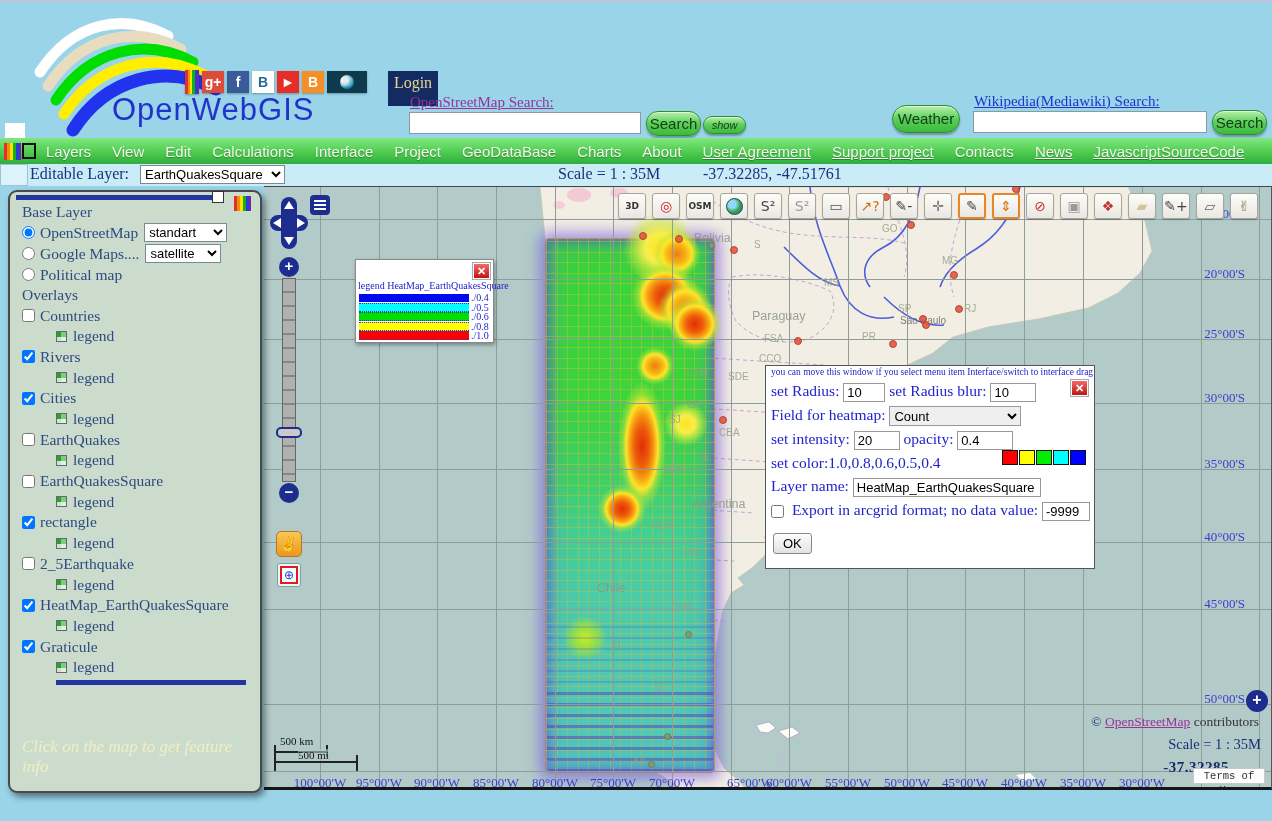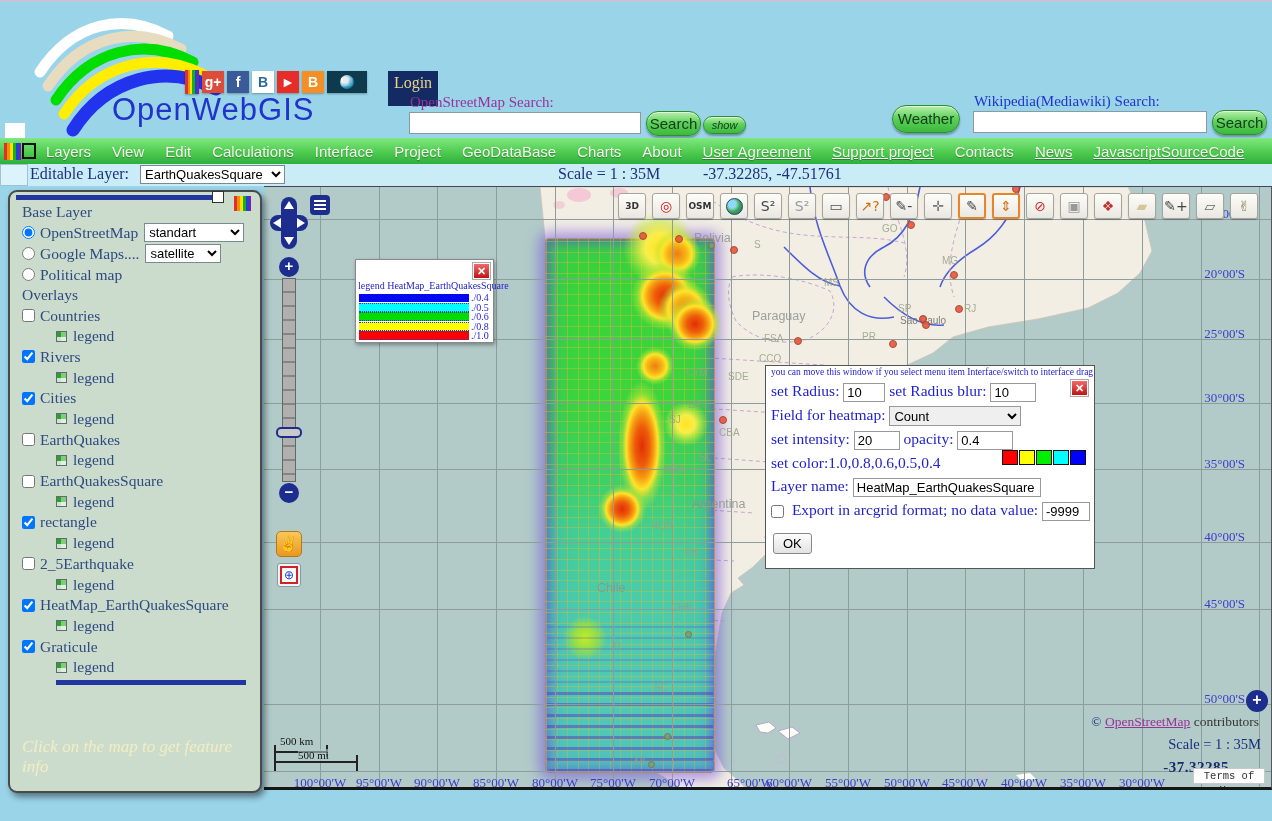--- a/index.html
+++ b/index.html
@@ -10,21 +10,21 @@
 
   
   #logo-arcs { position:absolute; left:18px; top:4px; }
   #logo-text { position:absolute; left:112px; top:92px; font-family:"Liberation Sans",sans-serif; font-size:31px; color:#2233cc; letter-spacing:1px; }
   #social { position:absolute; left:185px; top:70px; display:flex; align-items:center; gap:3px; }
   .soc { width:22px; height:22px; display:flex; align-items:center; justify-content:center; font-family:"Liberation Sans",sans-serif; font-weight:bold; font-size:14px; color:#fff; box-shadow:0 1px 2px rgba(0,0,0,.3); }
   .soc.rainbow { width:14px; height:24px; background:linear-gradient(90deg,#e03030 0 18%,#f09000 18% 36%,#ffe000 36% 52%,#15b015 52% 70%,#2040e0 70% 86%,#8020a0 86% 100%); }
   .soc.lj { width:40px; font-size:11px; gap:2px; }
   .soc.lj .dot { width:14px; height:14px; border-radius:50%; background:radial-gradient(circle at 35% 35%, #fff 0 25%, #2aa0c8 60%, #0c3b50); }
   #login-btn { position:absolute; left:388px; top:71px; width:50px; height:35px; background:#132a63; color:#e8d48a; font-size:16px; text-align:center; line-height:24px; cursor:pointer; }
-  .srchlabel { position:absolute; font-size:15px; cursor:pointer; }
+  .srchlabel { position:absolute; font-size:15px; text-decoration:underline; cursor:pointer; }
   #osm-search-label { left:410px; top:94px; color:#993399; }
   #wiki-search-label { left:974px; top:93px; color:#2233cc; }
   .srchinput { position:absolute; height:22px; border:1px solid #8a9aa2; background:#fff; font-family:"Liberation Sans",sans-serif; font-size:13px; padding:0 4px; }
   #osm-search-input { left:409px; top:112px; width:232px; }
   #wiki-search-input { left:973px; top:111px; width:234px; }
   .greenbtn { background:linear-gradient(#b9f0ab,#5bd05b 48%,#3cba3c); border:1px solid #2e8f2e; border-radius:12px; color:#173a17; font-family:"Liberation Sans",sans-serif; box-shadow:inset 0 1px 0 rgba(255,255,255,.6), 0 2px 2px rgba(0,0,0,.3); cursor:pointer; text-align:center; position:absolute; }
   #osm-search-btn { left:646px; top:111px; width:55px; height:25px; font-size:15px; line-height:23px; }
   #show-btn { left:703px; top:116px; width:43px; height:18px; font-size:11px; font-style:italic; line-height:16px; }
   #weather-btn { left:892px; top:105px; width:68px; height:28px; font-size:15px; line-height:26px; border-radius:14px; }
   #wiki-search-btn { left:1212px; top:110px; width:55px; height:25px; font-size:15px; line-height:23px; }
@@ -564,21 +564,21 @@
   <div id="sidebar">
     <div id="sb-bar"></div>
     <div id="sb-box"></div>
     <div id="sb-rainbow"></div>
     <div id="sb-content">
       <div class="sb-head">Base Layer</div>
       <div id="base-layers">
           <div class="sb-row">
             <input type="radio" name="base" checked="" style="">
             <span>OpenStreetMap</span>
-            <select style="width: 100px;"><option>standart</option></select>
+            <select style="width: 83px;"><option>standart</option></select>
           </div>
           <div class="sb-row">
             <input type="radio" name="base" style="">
             <span>Google Maps....</span>
             <select style="width: 76px;"><option>satellite</option></select>
           </div>
           <div class="sb-row">
             <input type="radio" name="base" style="">
             <span>Political map</span>
           </div>

